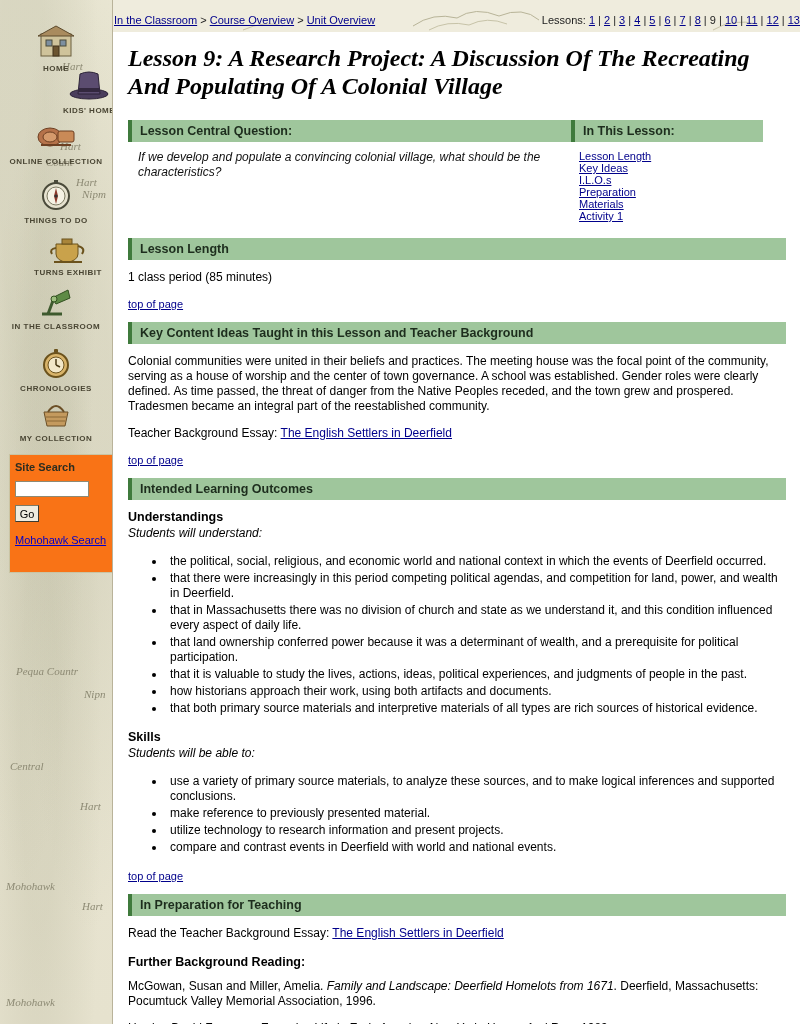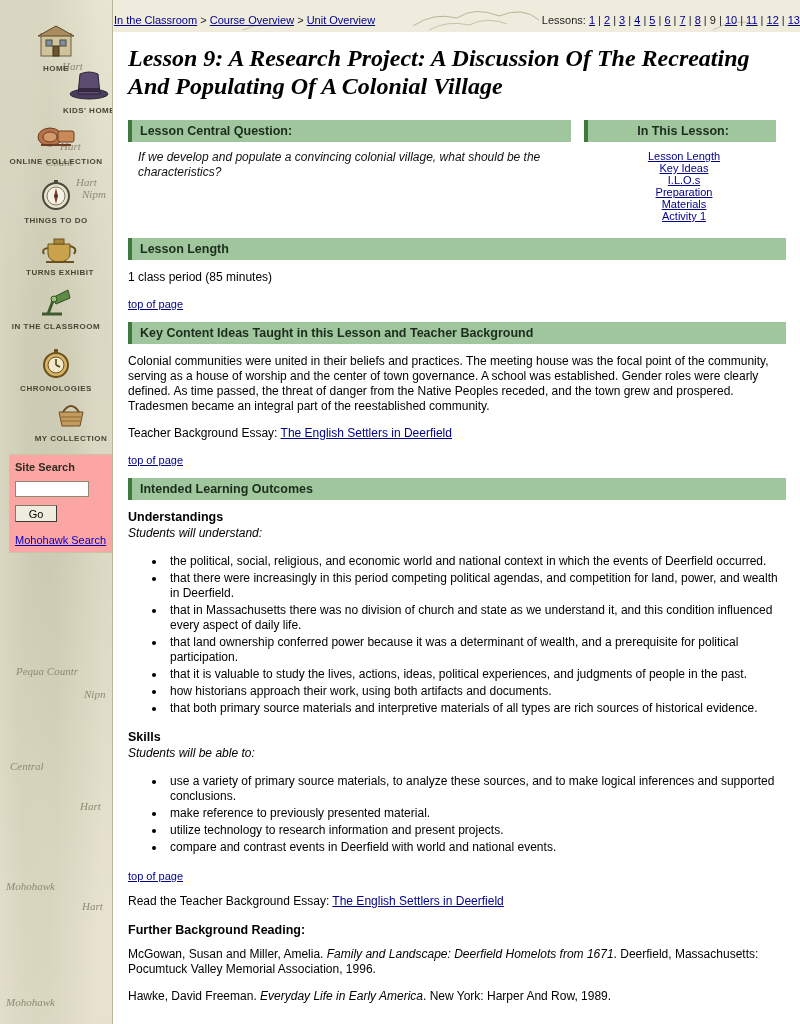--- a/index.html
+++ b/index.html
@@ -72,41 +72,41 @@
     line-height: 10px;
     text-transform: uppercase;
   }
 
   
   #site-search {
     position: absolute;
     left: 9px;
     top: 454px;
     width: 94px;
-    background: #fca5a5;
+    background: #f97316;
     border: 1px solid #c9c4a4;
-    padding: 6px 5px 6px 5px;
+    padding: 6px 5px 26px 5px;
   }
   #site-search .ss-title {
     font-weight: bold;
     font-size: 11px;
     color: #2d2d20;
     margin-bottom: 8px;
   }
   #site-search input[type=text] {
     width: 68px;
     height: 14px;
     font-size: 11px;
     border: 1px solid #8d8a74;
     background: #fff;
     padding: 0 2px;
   }
   #site-search .gobtn {
     margin-top: 8px;
-    width: 42px;
+    width: 24px;
     height: 17px;
     font-size: 11px;
     font-family: "Liberation Sans", sans-serif;
     background: #efece0;
     border: 1px solid #7d7a65;
     border-right-color: #3c3a30;
     border-bottom-color: #3c3a30;
     cursor: pointer;
     padding: 0;
   }
@@ -190,25 +190,25 @@
     font-weight: bold;
     font-size: 12.5px;
     color: #1d2d1d;
     padding: 4px 6px 4px 8px;
     margin: 0 0 10px 0;
   }
 
   
   .qrow {
     display: flex;
-    gap: 13px;
+    gap: 0;
     margin-bottom: 16px;
   }
   .qbox { width: 443px; }
-  .itlbox { width: 192px; text-align: center; }
+  .itlbox { width: 192px; }
   .qbox .bar, .itlbox .bar { margin-bottom: 8px; }
   .qtext {
     font-style: italic;
     font-size: 12px;
     line-height: 15px;
     padding: 0 10px;
     color: #111;
   }
   .itl-links a {
     display: block;
@@ -325,21 +325,21 @@
         <circle cx="22" cy="20" r="13" fill="#e6e2cf" stroke="#4a4a3a" stroke-width="2"></circle>
         <circle cx="22" cy="20" r="9" fill="#f5f2e4" stroke="#7c7a62"></circle>
         <path d="M22 12 L24 20 L22 28 L20 20 Z" fill="#8c3a2c"></path>
         <circle cx="22" cy="20" r="1.6" fill="#333"></circle>
         <rect x="20" y="4" width="4" height="4" fill="#4a4a3a"></rect>
       </svg>
     </span>
     <span class="navlabel">Things To Do</span>
   </a>
 
-  <a class="navitem" href="#" style="position:absolute; left:4px; top:224px;">
+  <a class="navitem" href="#" style="position:absolute; left:12px; top:224px;">
     <span class="navicon">
       <svg width="44" height="38" viewBox="0 0 44 38">
         <path d="M10 16 h22 v10 a11 8 0 0 1 -22 0 Z" fill="#c9a24b" stroke="#6b521c"></path>
         <path d="M32 18 q8 2 4 8" stroke="#6b521c" stroke-width="2" fill="none"></path>
         <path d="M10 20 q-7 1 -4 6" stroke="#6b521c" stroke-width="2" fill="none"></path>
         <rect x="16" y="11" width="10" height="5" fill="#a9853a" stroke="#6b521c"></rect>
         <path d="M8 34 h28" stroke="#6b521c" stroke-width="2"></path>
       </svg>
     </span>
     <span class="navlabel">Turns Exhibit</span>
@@ -362,21 +362,21 @@
       <svg width="44" height="38" viewBox="0 0 44 38">
         <circle cx="22" cy="21" r="12" fill="#d9b46a" stroke="#6b521c" stroke-width="2"></circle>
         <circle cx="22" cy="21" r="8" fill="#f2e7c8" stroke="#6b521c"></circle>
         <path d="M22 21 L22 15 M22 21 L26 23" stroke="#4a3a16" stroke-width="1.5"></path>
         <rect x="20" y="5" width="4" height="4" rx="1" fill="#6b521c"></rect>
       </svg>
     </span>
     <span class="navlabel">Chronologies</span>
   </a>
 
-  <a class="navitem" href="#" style="position:absolute; left:15px; top:390px;">
+  <a class="navitem" href="#" style="position:absolute; left:0; top:390px;">
     <span class="navicon">
       <svg width="44" height="38" viewBox="0 0 44 38">
         <path d="M10 18 h24 l-3 14 h-18 Z" fill="#c49a5e" stroke="#6b4f26"></path>
         <path d="M14 18 q8 -12 16 0" stroke="#6b4f26" stroke-width="2" fill="none"></path>
         <path d="M12 23 h20 M13 27 h18" stroke="#8a6936"></path>
       </svg>
     </span>
     <span class="navlabel">My Collection</span>
   </a>
 
@@ -475,20 +475,21 @@
     <h3 class="sub">Skills</h3>
     <div class="subital">Students will be able to:</div>
     <ul class="bullets">
       <li>use a variety of primary source materials, to analyze these sources, and to make logical inferences and supported conclusions.</li>
       <li>make reference to previously presented material.</li>
       <li>utilize technology to research information and present projects.</li>
       <li>compare and contrast events in Deerfield with world and national events.</li>
     </ul>
     <a href="#" class="topofpage">top of page</a>
 
+    <div class="bar">In Preparation for Teaching</div>
     <p class="body">
       <span>Read the Teacher Background Essay:</span>
       <a href="#" class="inline">The English Settlers in Deerfield</a>
     </p>
     <h3 class="sub" style="margin-top:14px;">Further Background Reading:</h3>
     <p class="cite" style="margin-top:10px;">
       <span>McGowan, Susan and Miller, Amelia. </span><i>Family and Landscape: Deerfield Homelots from 1671</i><span>. Deerfield, Massachusetts: Pocumtuck Valley Memorial Association, 1996.</span>
     </p>
     <p class="cite">
       <span>Hawke, David Freeman. </span><i>Everyday Life in Early America</i><span>. New York: Harper And Row, 1989.</span>

